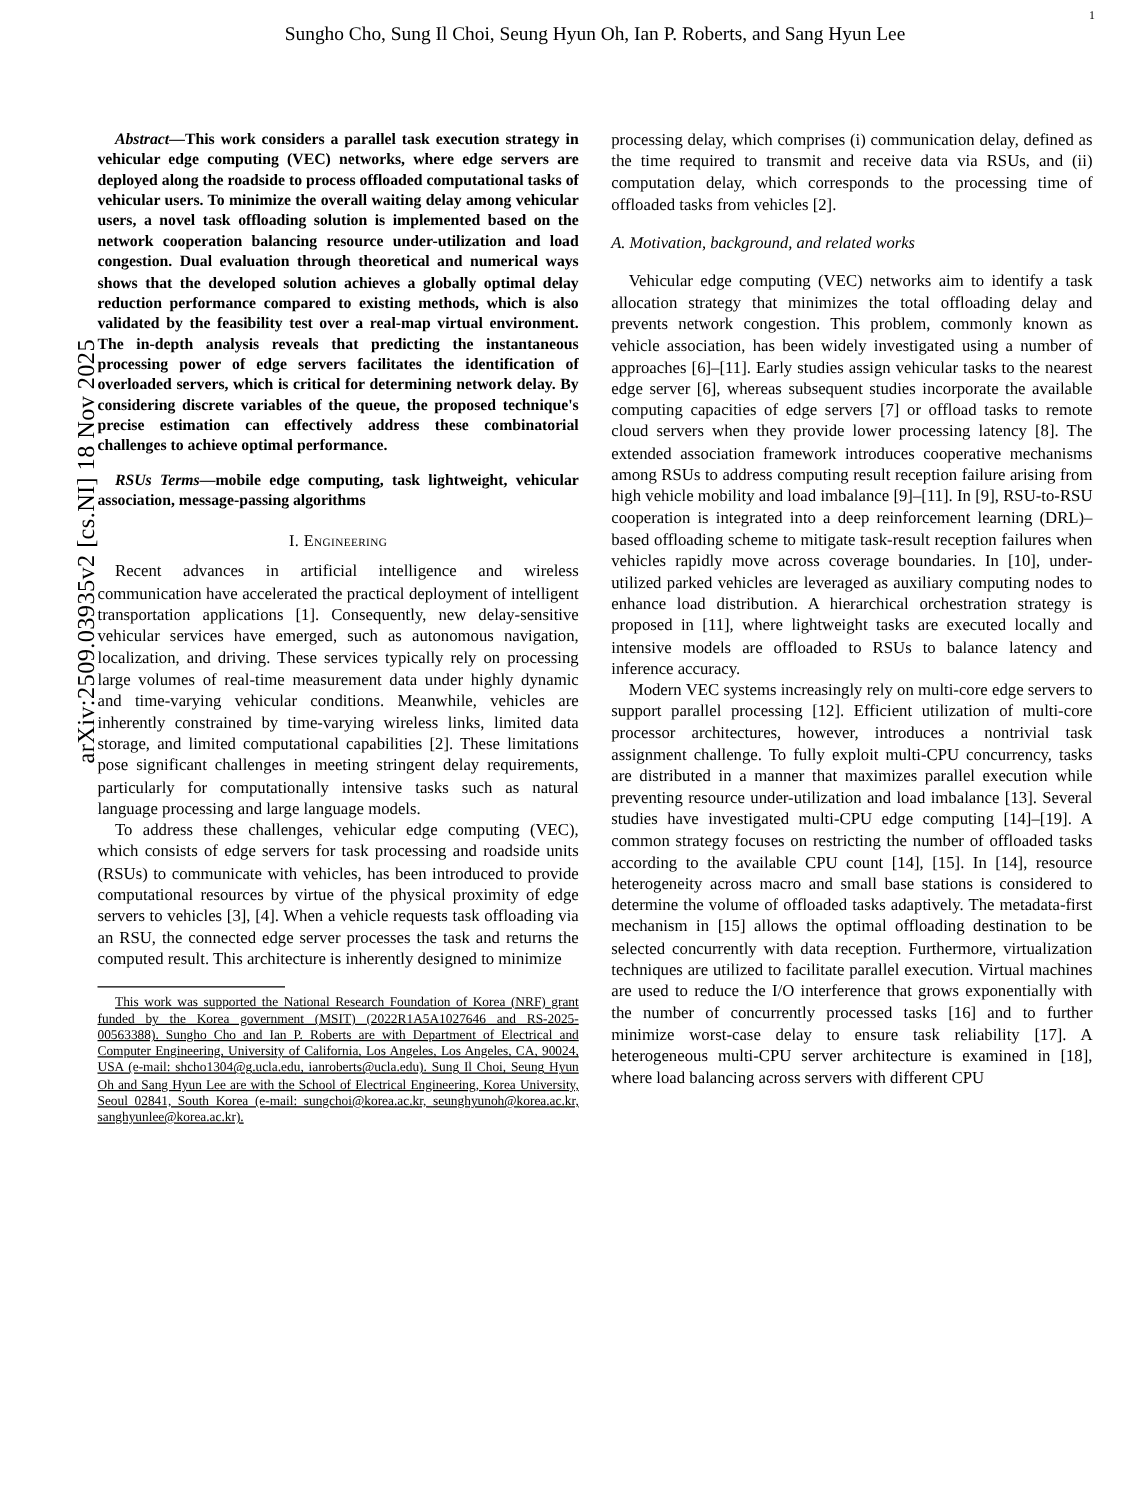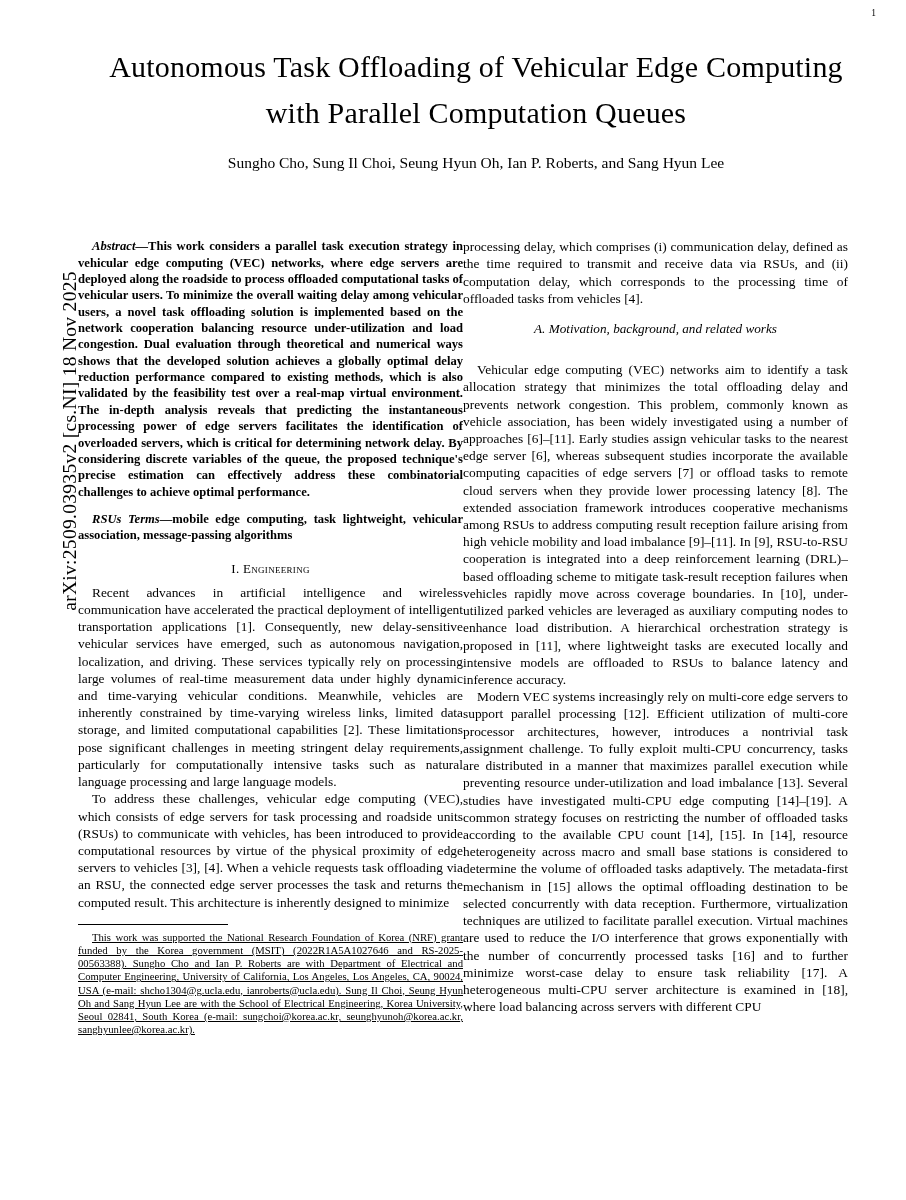--- a/index.html
+++ b/index.html
@@ -53,20 +53,21 @@
   }
   .authors {
     margin-top: 19px;
     text-align: center;
     font-size: 15.5px;
     font-family: "Liberation Serif", serif;
   }
   .columns {
     margin-top: 66px;
     display: flex;
+    gap: 26px;
   }
   .col {
     width: 385px;
   }
   p {
     margin: 0;
     text-align: justify;
     font-size: 13.4px;
     line-height: 1.285;
     text-indent: 14px;
@@ -95,24 +96,24 @@
   .section-head {
     margin-top: 17px;
     margin-bottom: 7px;
     text-align: center;
     font-size: 13px;
     font-variant: small-caps;
     letter-spacing: 0.3px;
   }
   .subsection-head {
     margin-top: 14px;
-    margin-bottom: 24px;
+    margin-bottom: 14px;
     font-size: 13.2px;
     font-style: italic;
-    text-align: center;
+    text-align: left;
     text-indent: 0;
   }
   .footnote-rule {
     width: 150px;
     height: 1px;
     background: #000;
     margin: 13px 0 6px 0;
   }
   .footnote {
     font-size: 10.7px;
@@ -126,21 +127,20 @@
 <body>
 
 <div class="page">
 
   <div class="page-number">1</div>
 
   <div class="arxiv-stamp">arXiv:2509.03935v2  [cs.NI]  18 Nov 2025</div>
 
   <div class="content">
 
-    <div class="title">Autonomous Task Offloading of Vehicular Edge Computing with Parallel Computation Queues</div>
 
     <div class="authors">Sungho Cho, Sung Il Choi, Seung Hyun Oh, Ian P. Roberts, and Sang Hyun Lee</div>
 
     <div class="columns">
 
       <div class="col">
 
         <div class="abstract">
           <span class="lead">Abstract—</span><span>This work considers a parallel task execution strategy in vehicular edge computing (VEC) networks, where edge servers are deployed along the roadside to process offloaded computational tasks of vehicular users. To minimize the overall waiting delay among vehicular users, a novel task offloading solution is implemented based on the network cooperation balancing resource under-utilization and load congestion. Dual evaluation through theoretical and numerical ways shows that the developed solution achieves a globally optimal delay reduction performance compared to existing methods, which is also validated by the feasibility test over a real-map virtual environment. The in-depth analysis reveals that predicting the instantaneous processing power of edge servers facilitates the identification of overloaded servers, which is critical for determining network delay. By considering discrete variables of the queue, the proposed technique's precise estimation can effectively address these combinatorial challenges to achieve optimal performance.</span>
         </div>
@@ -154,21 +154,21 @@
         <p>Recent advances in artificial intelligence and wireless communication have accelerated the practical deployment of intelligent transportation applications [1]. Consequently, new delay-sensitive vehicular services have emerged, such as autonomous navigation, localization, and driving. These services typically rely on processing large volumes of real-time measurement data under highly dynamic and time-varying vehicular conditions. Meanwhile, vehicles are inherently constrained by time-varying wireless links, limited data storage, and limited computational capabilities [2]. These limitations pose significant challenges in meeting stringent delay requirements, particularly for computationally intensive tasks such as natural language processing and large language models.</p>
         <p>To address these challenges, vehicular edge computing (VEC), which consists of edge servers for task processing and roadside units (RSUs) to communicate with vehicles, has been introduced to provide computational resources by virtue of the physical proximity of edge servers to vehicles [3], [4]. When a vehicle requests task offloading via an RSU, the connected edge server processes the task and returns the computed result. This architecture is inherently designed to minimize</p>
 
         <div class="footnote-rule"></div>
         <div class="footnote">This work was supported the National Research Foundation of Korea (NRF) grant funded by the Korea government (MSIT) (2022R1A5A1027646 and RS-2025-00563388). Sungho Cho and Ian P. Roberts are with Department of Electrical and Computer Engineering, University of California, Los Angeles, Los Angeles, CA, 90024, USA (e-mail: shcho1304@g.ucla.edu, ianroberts@ucla.edu). Sung Il Choi, Seung Hyun Oh and Sang Hyun Lee are with the School of Electrical Engineering, Korea University, Seoul 02841, South Korea (e-mail: sungchoi@korea.ac.kr, seunghyunoh@korea.ac.kr, sanghyunlee@korea.ac.kr).</div>
 
       </div>
 
       <div class="col">
 
-        <p class="noindent">processing delay, which comprises (i) communication delay, defined as the time required to transmit and receive data via RSUs, and (ii) computation delay, which corresponds to the processing time of offloaded tasks from vehicles [4].</p>
+        <p class="noindent">processing delay, which comprises (i) communication delay, defined as the time required to transmit and receive data via RSUs, and (ii) computation delay, which corresponds to the processing time of offloaded tasks from vehicles [2].</p>
 
         <div class="subsection-head">A.  Motivation, background, and related works</div>
 
         <p>Vehicular edge computing (VEC) networks aim to identify a task allocation strategy that minimizes the total offloading delay and prevents network congestion. This problem, commonly known as vehicle association, has been widely investigated using a number of approaches [6]–[11]. Early studies assign vehicular tasks to the nearest edge server [6], whereas subsequent studies incorporate the available computing capacities of edge servers [7] or offload tasks to remote cloud servers when they provide lower processing latency [8]. The extended association framework introduces cooperative mechanisms among RSUs to address computing result reception failure arising from high vehicle mobility and load imbalance [9]–[11]. In [9], RSU-to-RSU cooperation is integrated into a deep reinforcement learning (DRL)–based offloading scheme to mitigate task-result reception failures when vehicles rapidly move across coverage boundaries. In [10], under-utilized parked vehicles are leveraged as auxiliary computing nodes to enhance load distribution. A hierarchical orchestration strategy is proposed in [11], where lightweight tasks are executed locally and intensive models are offloaded to RSUs to balance latency and inference accuracy.</p>
         <p>Modern VEC systems increasingly rely on multi-core edge servers to support parallel processing [12]. Efficient utilization of multi-core processor architectures, however, introduces a nontrivial task assignment challenge. To fully exploit multi-CPU concurrency, tasks are distributed in a manner that maximizes parallel execution while preventing resource under-utilization and load imbalance [13]. Several studies have investigated multi-CPU edge computing [14]–[19]. A common strategy focuses on restricting the number of offloaded tasks according to the available CPU count [14], [15]. In [14], resource heterogeneity across macro and small base stations is considered to determine the volume of offloaded tasks adaptively. The metadata-first mechanism in [15] allows the optimal offloading destination to be selected concurrently with data reception. Furthermore, virtualization techniques are utilized to facilitate parallel execution. Virtual machines are used to reduce the I/O interference that grows exponentially with the number of concurrently processed tasks [16] and to further minimize worst-case delay to ensure task reliability [17]. A heterogeneous multi-CPU server architecture is examined in [18], where load balancing across servers with different CPU</p>
 
       </div>
 
     </div>
   </div>

